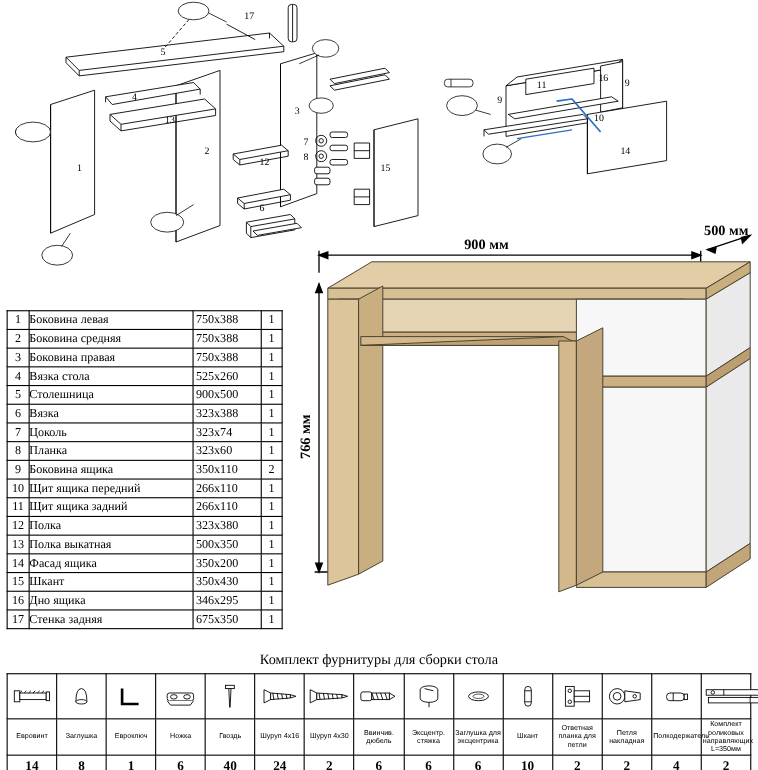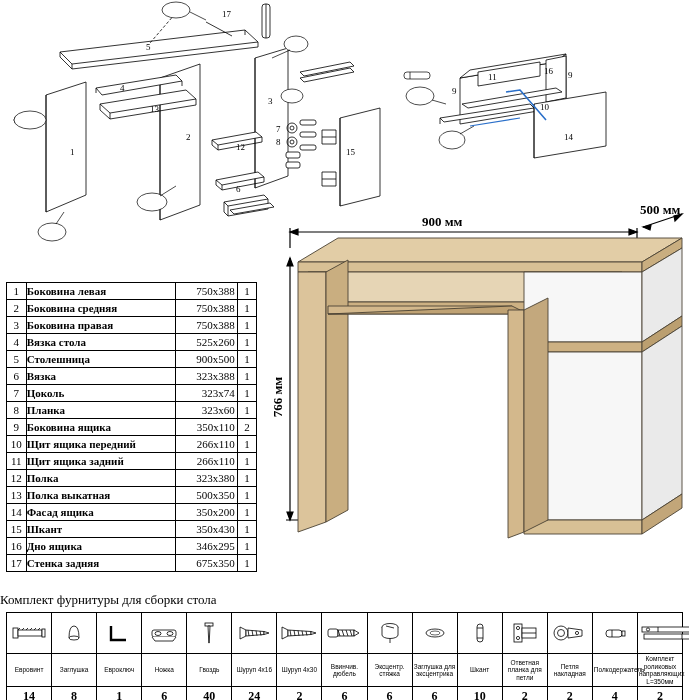--- a/index.html
+++ b/index.html
@@ -46,25 +46,24 @@
     white-space: nowrap;
   }
   .parts-table td.num {
     width: 15px;
     text-align: center;
   }
   .parts-table td.name {
     width: 150px;
     text-align: left;
     padding-left: 0;
-    font-weight: bold;
   }
   .parts-table td.size {
     width: 58px;
-    text-align: right;
+    text-align: left;
     font-family: Liberation Serif, serif;
   }
   .parts-table td.qty {
     width: 15px;
     text-align: center;
   }
 
   
   .render {
     position: absolute;
@@ -73,20 +72,21 @@
     width: 424px;
     height: 360px;
   }
   .render svg { display:block; }
 
   
   .kit-title {
     position: absolute;
     left: 0; right: 0;
     top: 592px;
+    text-align: center;
     font-size: 13px;
   }
   .kit-table {
     position: absolute;
     left: 6px;
     top: 612px;
     width: 677px;
     border-collapse: collapse;
     table-layout: fixed;
   }

